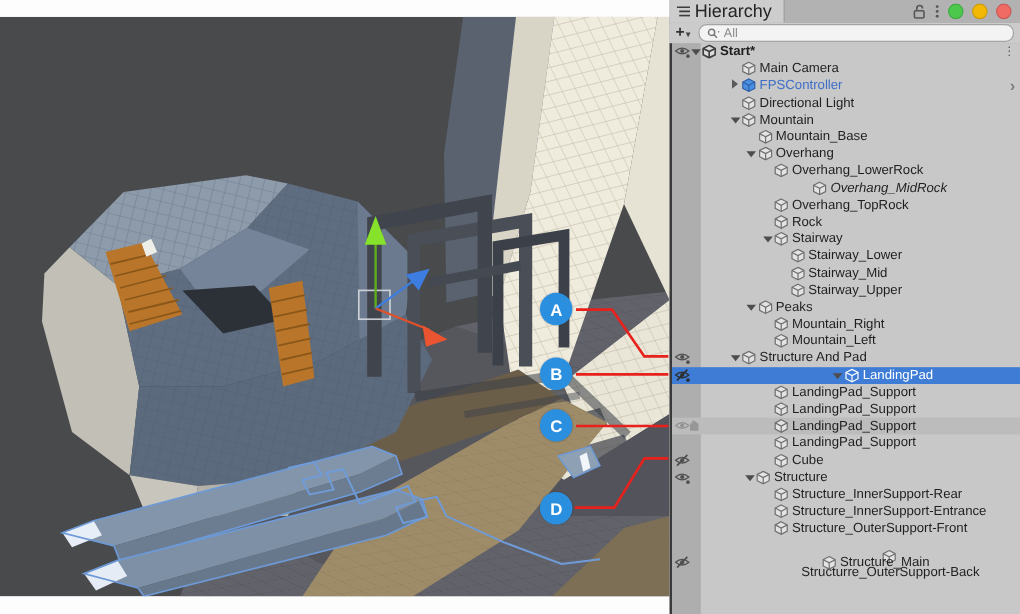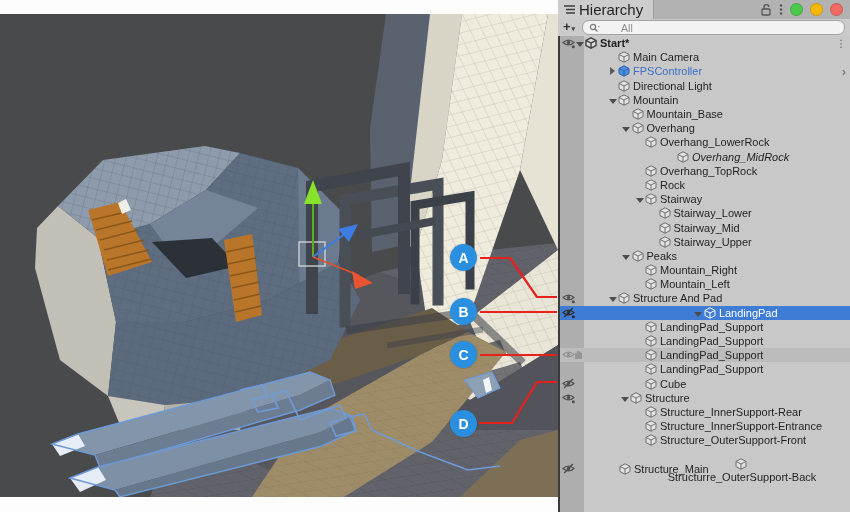--- a/index.html
+++ b/index.html
@@ -27,21 +27,21 @@
     padding:0 10px 0 6px;border-right:1px solid #9a9a9a;font-size:15px;color:#242424;}
   .tab-controls{margin-left:auto;display:flex;align-items:center;gap:7px;padding-right:7px;}
   .dot-circle{width:13px;height:13px;border-radius:50%;border:1px solid rgba(0,0,0,0.15);box-sizing:border-box;}
 
   .toolbar{position:absolute;left:0;top:19px;width:100%;height:17px;background:#cbcbcb;
     border-bottom:1px solid #aaa;display:flex;align-items:center;}
   .plus-btn{display:flex;align-items:baseline;color:#333;font-size:13px;font-weight:bold;
     padding:0 3px 0 5px;line-height:15px;}
   .plus-caret{font-size:7px;margin-left:1px;color:#444;}
   .search-pill{flex:1;height:13px;margin:0 5px 0 4px;background:#f3f3f3;border:1px solid #a3a3a3;
-    border-radius:7px;display:flex;align-items:center;padding:0 6px;gap:21px;}
+    border-radius:7px;display:flex;align-items:center;padding:0 6px;gap:3px;}
   .search-text{font-size:10.5px;color:#8a8a8a;}
 
   .rows-wrap{position:absolute;left:0;top:36px;right:0;bottom:0;background:#c8c8c8;
     border-left:2px solid #3a3a3a;box-sizing:border-box;}
   .gutter-strip{position:absolute;left:0;top:0;bottom:0;width:24px;background:#aeaeae;}
 
   .hrow{position:relative;height:14.2px;display:flex;align-items:center;font-size:11px;color:#1f1f1f;white-space:nowrap;}
   .hrow.selected{background:#3e7cd6;color:#fff;}
   .hrow.highlight{background:#bcbcbc;}
   .hrow .arrow{display:inline-block;width:11px;flex:0 0 11px;text-align:center;}
@@ -497,21 +497,21 @@
           <span class="lbl">Structure_OuterSupport-Front</span>
         </div>
         <div class="hrow" style="padding-left: 74px; flex-direction: column;">
           <span class="arrow"></span>
           <span class="obj-icon"><svg width="12" height="12" viewBox="0 0 12 12">
     <path d="M6 0.8 L11 3.4 V8.6 L6 11.2 L1 8.6 V3.4 Z" fill="#e3e3e3" stroke="#6e6e6e" stroke-width="1"></path>
     <path d="M1 3.4 L6 6 L11 3.4 M6 6 V11.2" fill="none" stroke="#6e6e6e" stroke-width="1"></path>
             </svg></span>
           <span class="lbl">Structurre_OuterSupport-Back</span>
         </div>
-        <div class="hrow" style="padding-left: 48px;">
+        <div class="hrow" style="padding-left: 114px;">
           <span class="gutter-ico" style="left: 2px;"><svg width="13" height="12" viewBox="0 0 13 12" style="opacity:1">
               <path d="M1 5.5 Q6.5 0.8 12 5.5 Q6.5 10.2 1 5.5 Z" fill="none" stroke="#4f4f4f" stroke-width="1.1"></path>
                <circle cx="6.5" cy="5.5" r="1.7" fill="#4f4f4f"></circle>
               <line x1="2.2" y1="10" x2="10.8" y2="1" stroke="#4f4f4f" stroke-width="1.4"></line>
             </svg></span>
           <span class="arrow"></span>
           <span class="obj-icon"><svg width="12" height="12" viewBox="0 0 12 12">
     <path d="M6 0.8 L11 3.4 V8.6 L6 11.2 L1 8.6 V3.4 Z" fill="#e3e3e3" stroke="#6e6e6e" stroke-width="1"></path>
     <path d="M1 3.4 L6 6 L11 3.4 M6 6 V11.2" fill="none" stroke="#6e6e6e" stroke-width="1"></path>
             </svg></span>

